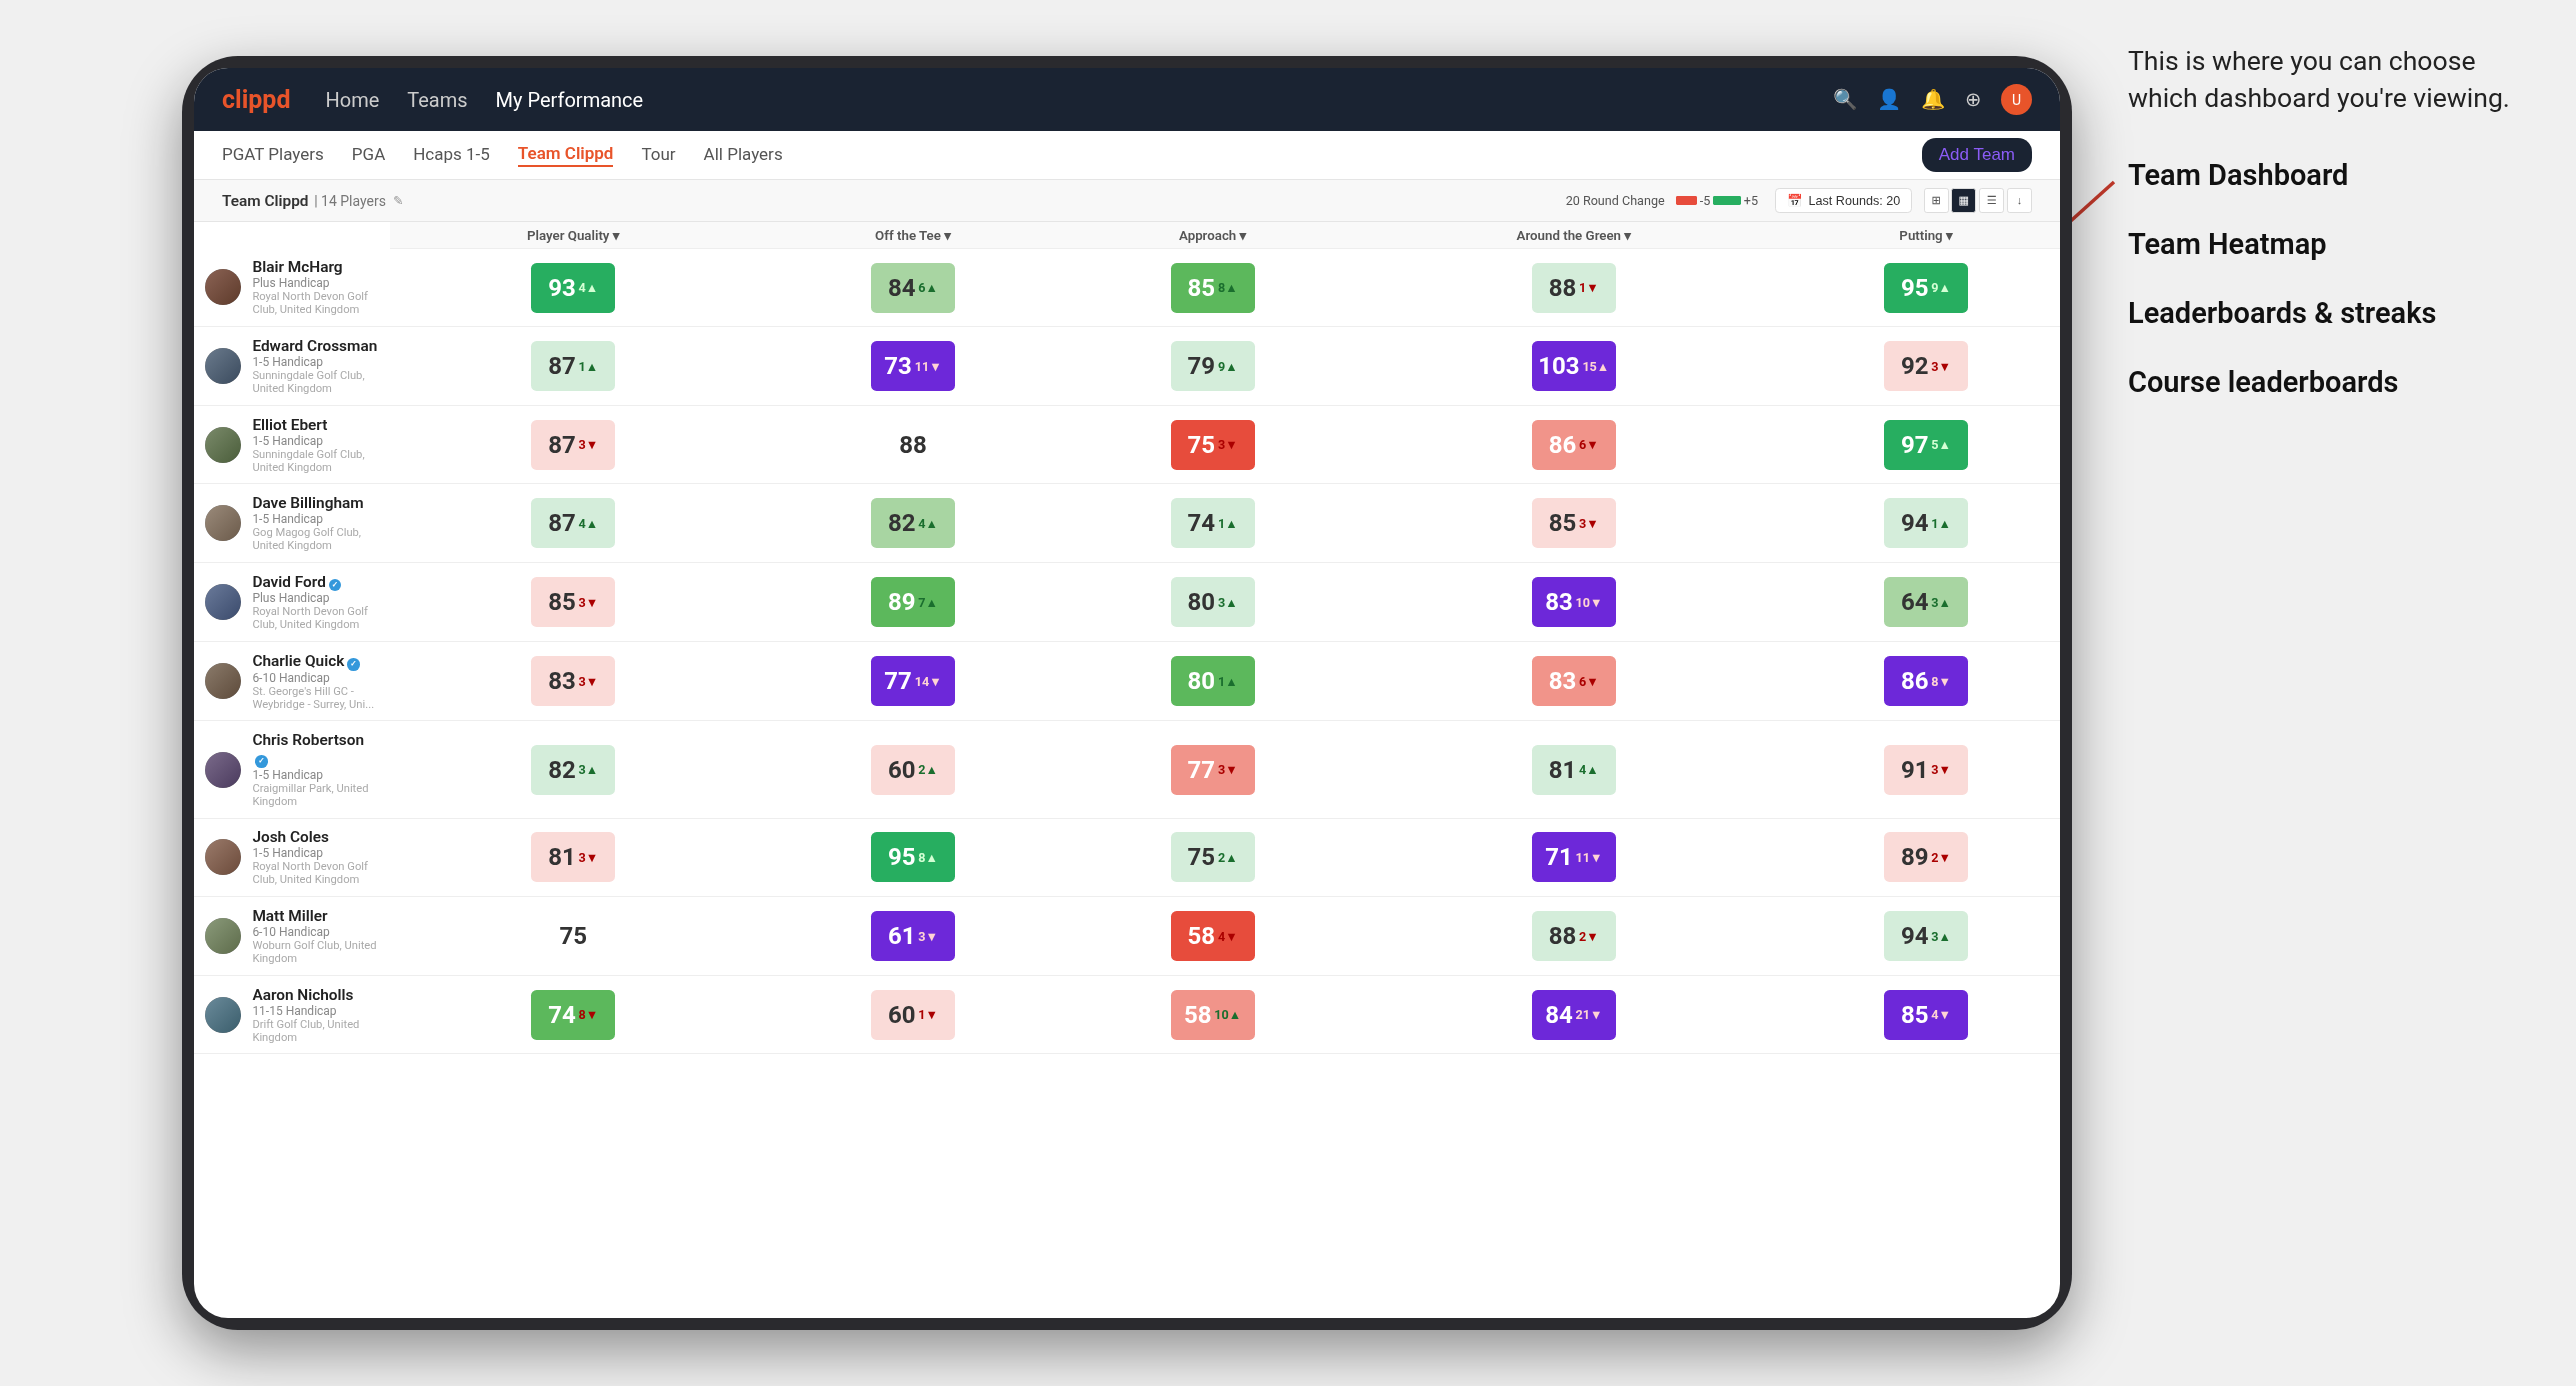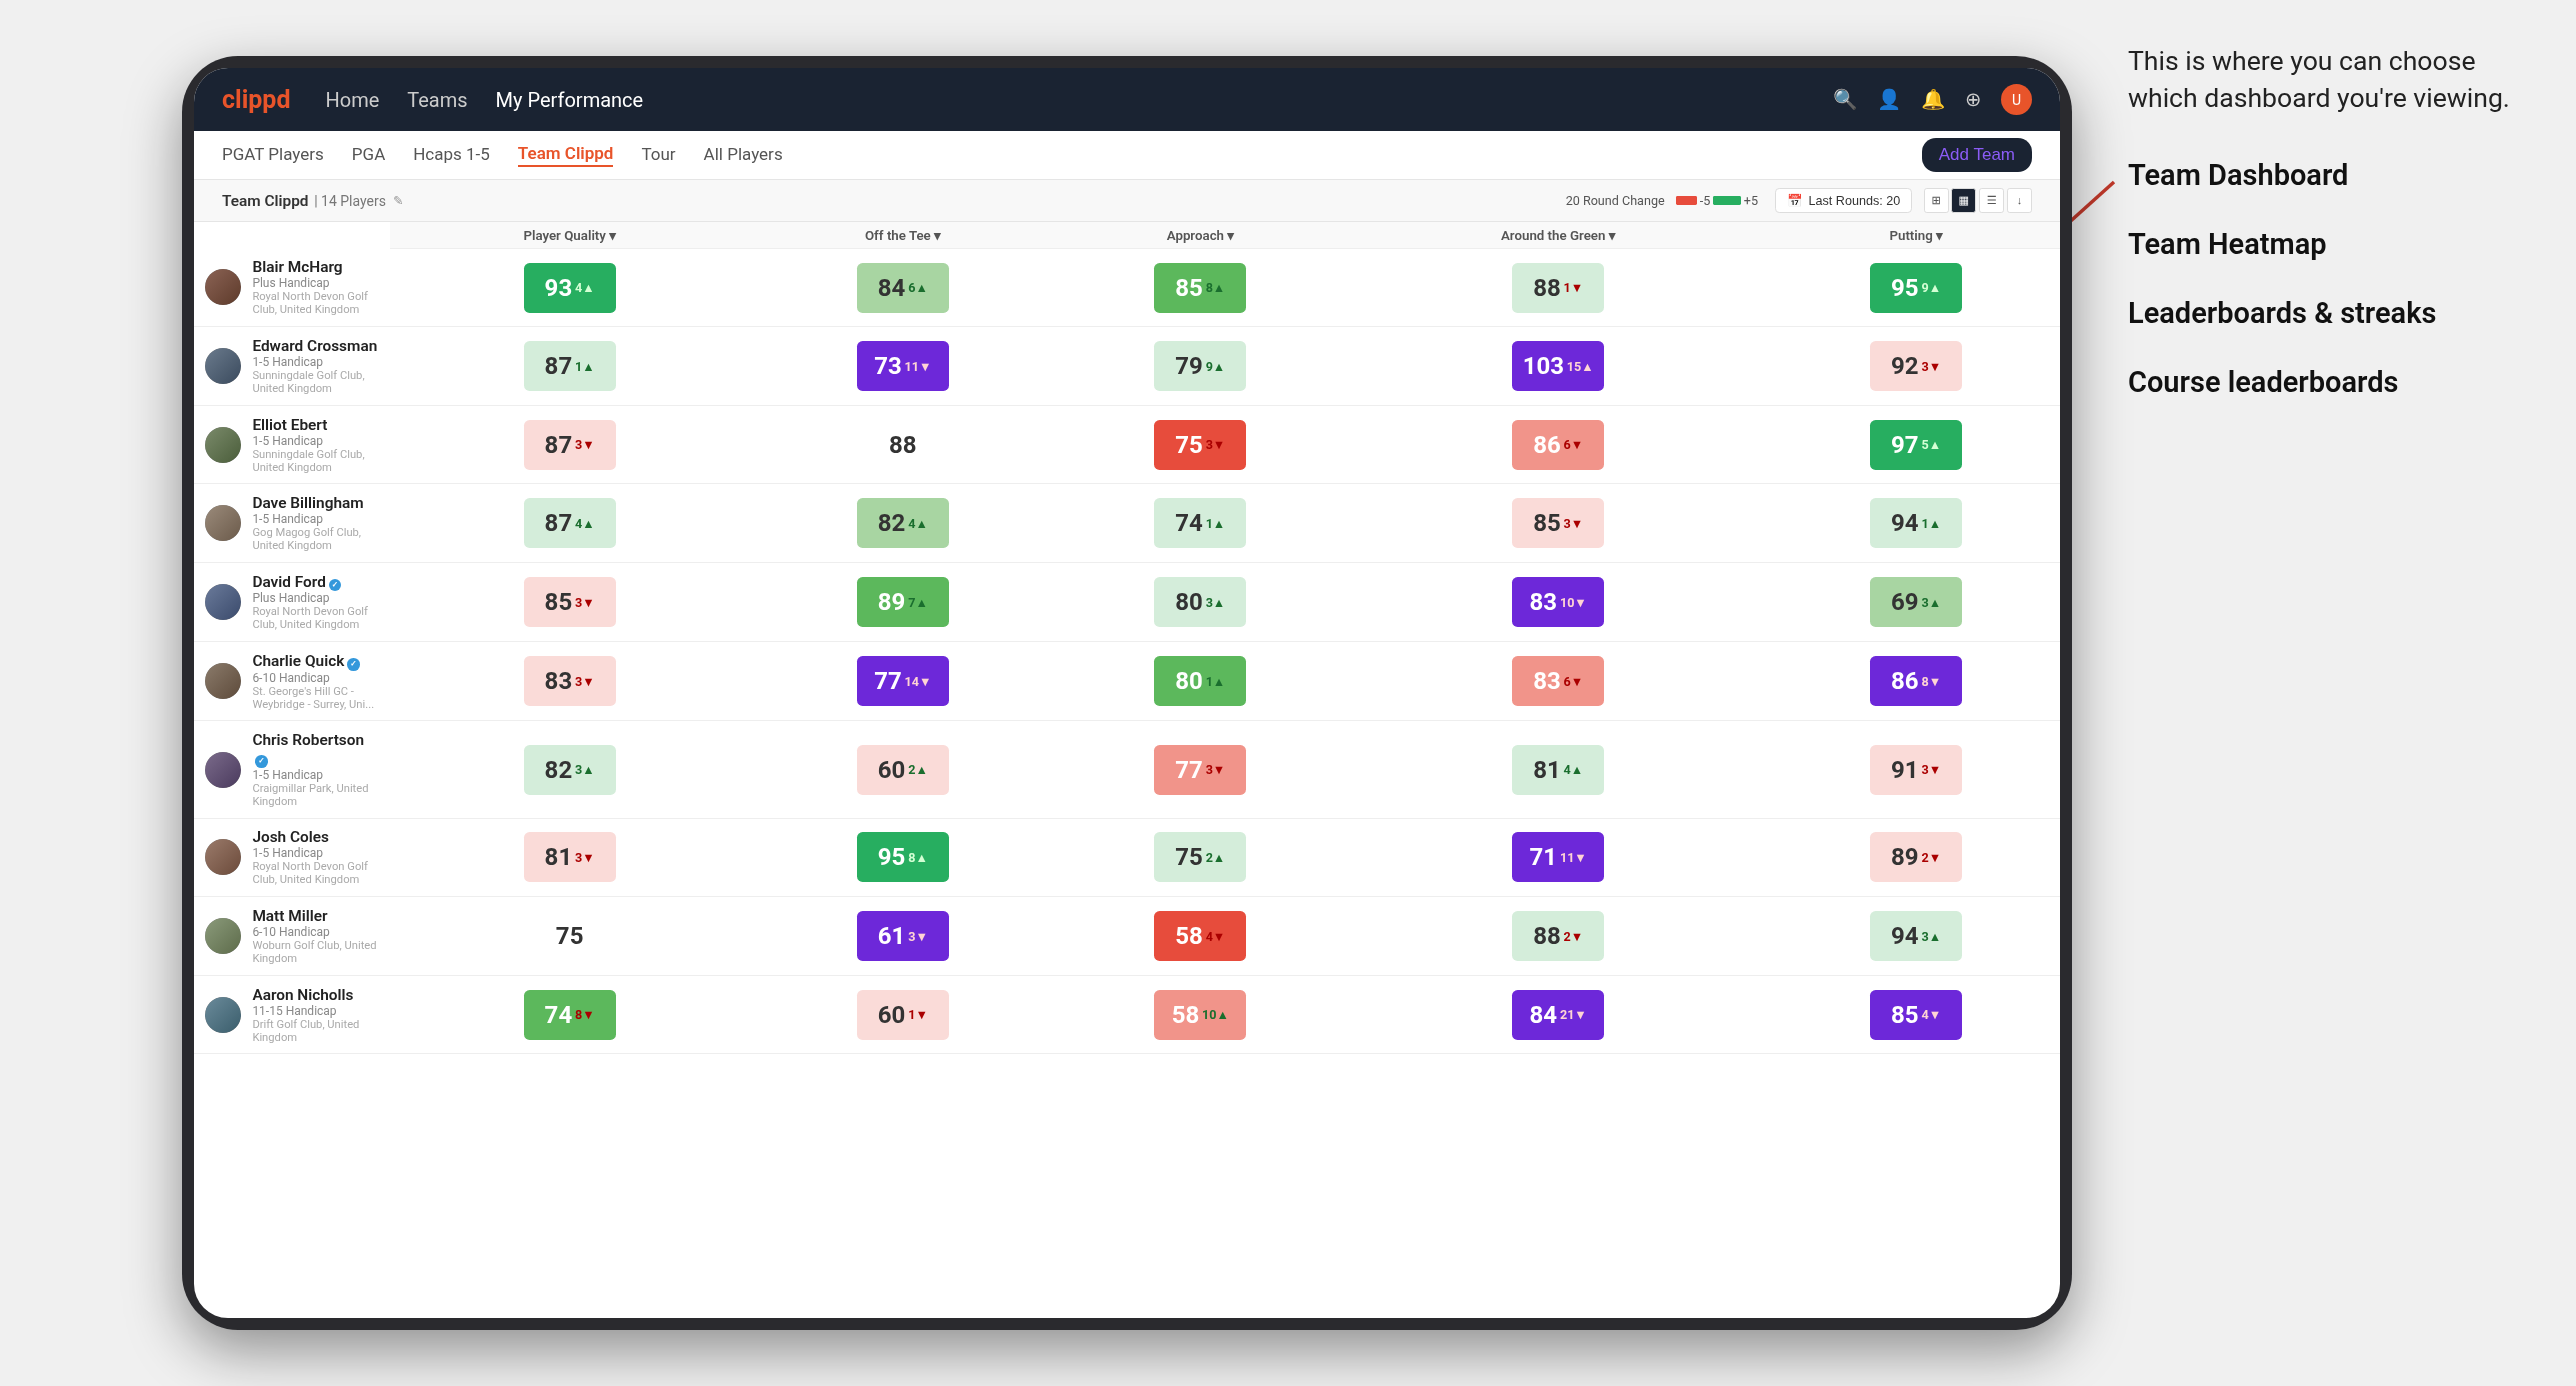--- a/index.html
+++ b/index.html
@@ -283,21 +283,21 @@
     }
 
     td { vertical-align: middle; }
 
     .score-cell {
       text-align: center;
       padding: 0;
     }
     .score-box {
       margin: 2.8px auto;
-      width: 92px;
+      width: 84px;
       height: 50px;
       border-radius: 5.6px;
       display: flex;
       align-items: center;
       justify-content: center;
       gap: 2.8px;
       font-size: 22.4px;
       font-weight: 700;
       color: #333;
     }
@@ -682,21 +682,21 @@
               <td class="score-cell">
                 <div class="score-box bg-red-dark">
                   <span class="score-number">83</span>
                   <span class="score-change">
                     <span class="down">10▼</span>
                   </span>
                 </div>
               </td>
               <td class="score-cell">
                 <div class="score-box bg-green-light">
-                  <span class="score-number">69</span>
+                  <span class="score-number">64</span>
                   <span class="score-change">
                     <span class="up">3▲</span>
                   </span>
                 </div>
               </td>
             </tr>
             <tr class="player-row">
               <td class="player-td">
                 <div class="player-cell">
                   <div class="player-avatar">

